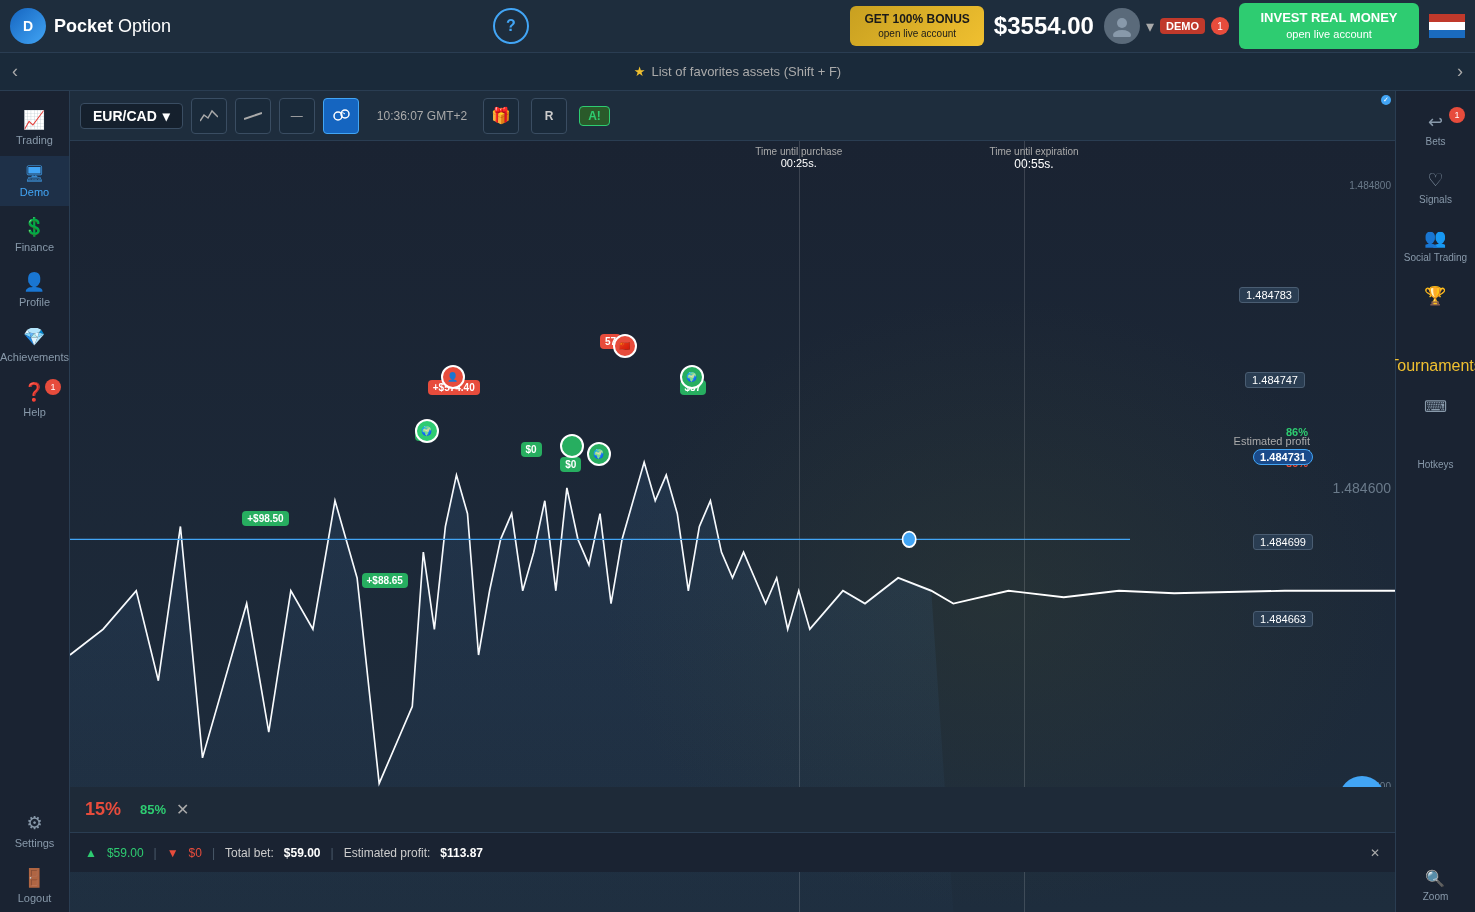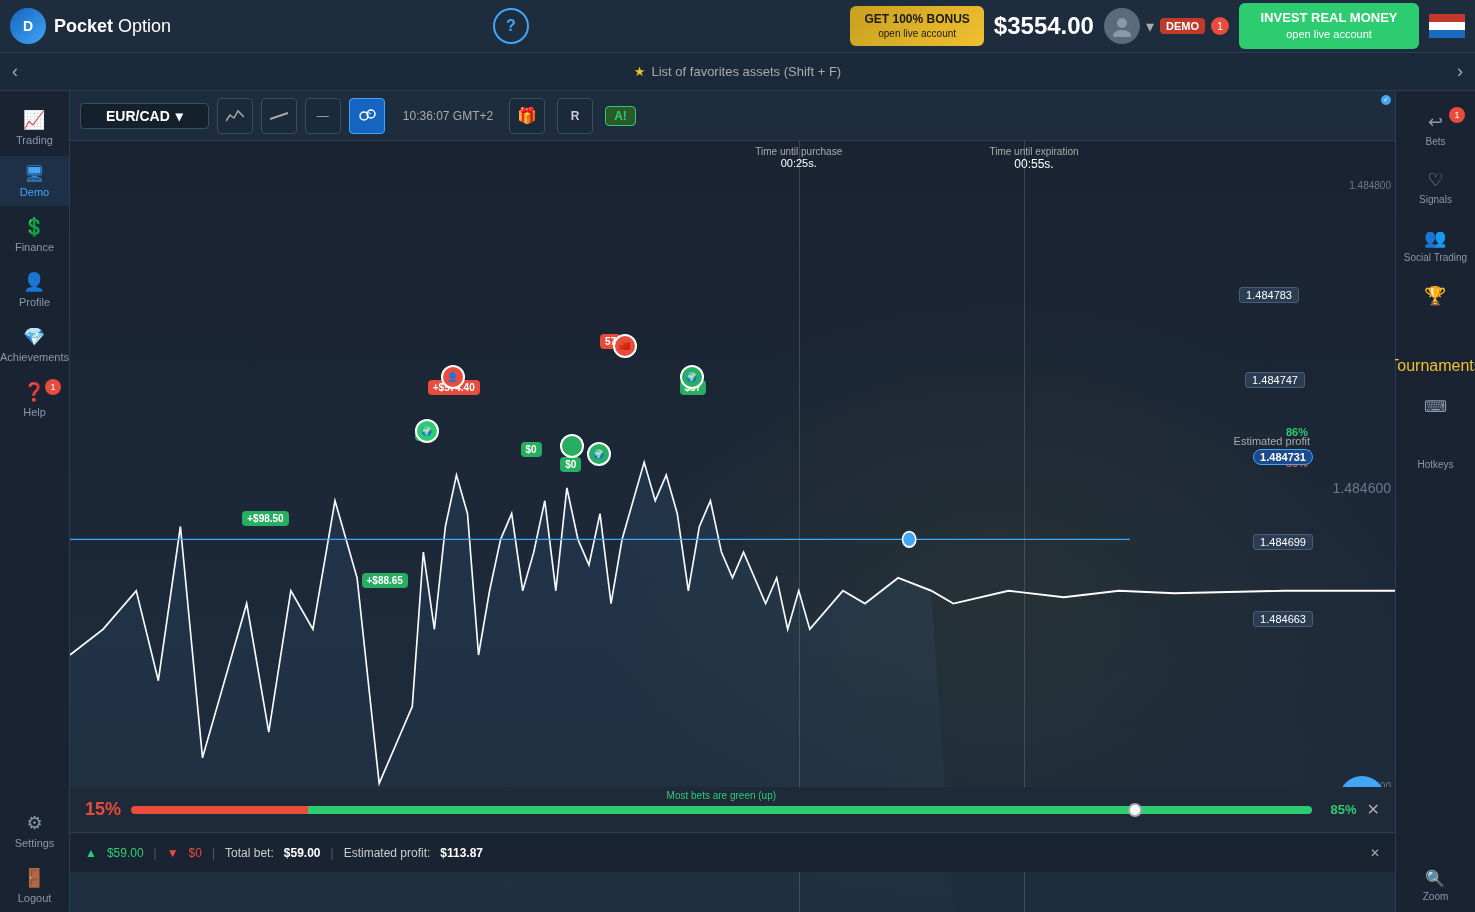--- a/index.html
+++ b/index.html
@@ -40,21 +40,21 @@
     .sidebar-item:hover, .sidebar-item.active { color: #42a5f5; background: #1e3048; }
     .sidebar-item .icon { font-size: 18px; }
     .sidebar-item.active .label { color: #42a5f5; }
     .sidebar-spacer { flex: 1; }
 
     
     .chart-container { flex: 1; display: flex; flex-direction: column; background: #1a2332; position: relative; overflow: hidden; }
 
     
     .chart-toolbar { height: 50px; background: #1e2d3d; display: flex; align-items: center; gap: 8px; padding: 0 10px; border-bottom: 1px solid #2a3d52; }
-    .asset-selector { background: #15202d; border: 1px solid #3a4d62; border-radius: 4px; padding: 4px 25px; color: #fff; font-size: 14px; font-weight: bold; cursor: pointer; display: flex; align-items: center; gap: 6px; }
+    .asset-selector { background: #15202d; border: 1px solid #3a4d62; border-radius: 4px; padding: 4px 12px; color: #fff; font-size: 14px; font-weight: bold; cursor: pointer; display: flex; align-items: center; gap: 6px; }
     .toolbar-btn { background: #1a2a3a; border: 1px solid #3a4d62; border-radius: 4px; width: 36px; height: 36px; cursor: pointer; display: flex; align-items: center; justify-content: center; color: #aaa; font-size: 16px; }
     .toolbar-btn.active { background: #1565c0; border-color: #42a5f5; color: #fff; }
     .time-display { color: #aaa; font-size: 12px; margin-left: 10px; }
 
     
     .chart-area { flex: 1; position: relative; overflow: hidden; }
     .chart-svg { width: 100%; height: 100%; }
 
     
     .vdiv1 { position: absolute; left: 55%; top: 0; bottom: 0; width: 1px; background: rgba(255,255,255,0.15); pointer-events: none; }
@@ -288,28 +288,20 @@
 
       <div style="position:absolute;right:0;top:5%;font-size:10px;color:#6a7a8a;padding-right:4px;">1.484800</div>
       <div style="position:absolute;right:0;top:44%;font-size:14px;color:#6a7a8a;padding-right:4px;">1.484600</div>
       <div style="position:absolute;right:0;top:83%;font-size:10px;color:#6a7a8a;padding-right:4px;">1.484400</div>
 
       <div class="chat-fab" style="position:absolute;bottom:90px;right:10px;">💬</div>
 
       <div style="position:absolute;bottom:40px;left:0;right:0;">
         <div class="bet-slider-row">
           <div class="pct-red">15%</div>
-          <div class="slider-container">
-            <div class="slider-label">Most bets are green (up)</div>
-            <div class="slider-track">
-              <div class="slider-red"></div>
-              <div class="slider-green"></div>
-            </div>
-            <div class="slider-thumb"></div>
-          </div>
           <div class="pct-green">85%</div>
           <div class="close-btn">✕</div>
         </div>
 
         <div class="bet-info-row">
           <span style="color:#2ecc71;">▲</span>
           <span class="bet-up">$59.00</span>
           <span class="bet-separator">|</span>
           <span style="color:#e74c3c;">▼</span>
           <span class="bet-down">$0</span>

